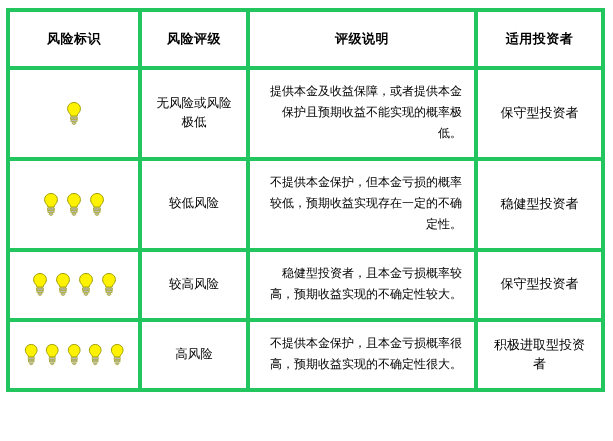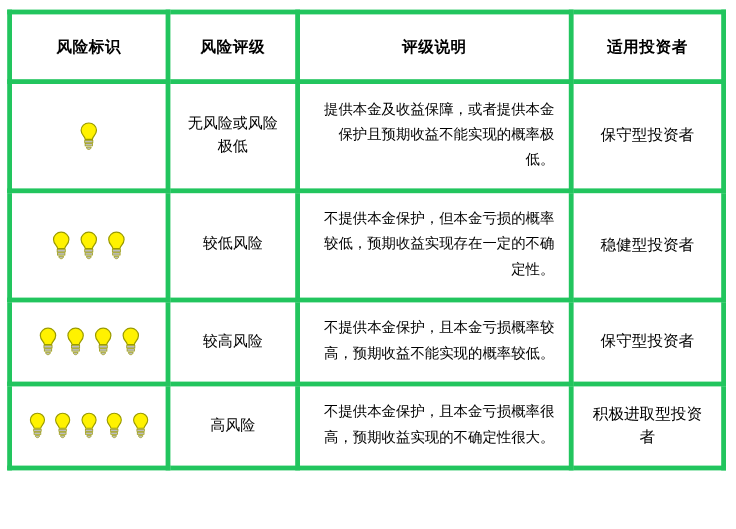--- a/index.html
+++ b/index.html
@@ -156,21 +156,21 @@
             </svg>
             <svg class="bulb" viewBox="0 0 20 26">
               <path d="M10 1.5c-3.6 0-6.4 2.7-6.4 6.1 0 2.2 1.1 3.7 2.1 4.9.7.9 1.2 1.6 1.3 2.6h6c.1-1 .6-1.7 1.3-2.6 1-1.2 2.1-2.7 2.1-4.9 0-3.4-2.8-6.1-6.4-6.1z" fill="#FFF200" stroke="#9A9A00" stroke-width="1"></path>
               <rect x="6.6" y="16" width="6.8" height="2" fill="#BDBDBD" stroke="#9A9A00" stroke-width="0.6"></rect>
               <rect x="6.9" y="18.6" width="6.2" height="2" fill="#BDBDBD" stroke="#9A9A00" stroke-width="0.6"></rect>
               <path d="M8 21.6h4c0 1.2-.9 2-2 2s-2-.8-2-2z" fill="#BDBDBD" stroke="#9A9A00" stroke-width="0.6"></path>
             </svg>
           </div>
         </td>
         <td class="cell-level">较高风险</td>
-        <td class="cell-desc">不提供本金保护，且本金亏损概率较高，预期收益不能实现的概率较低。</td>
+        <td class="cell-desc">稳健型投资者，且本金亏损概率较高，预期收益实现的不确定性较大。</td>
         <td class="cell-inv">保守型投资者</td>
       </tr>
       <tr>
         <td class="cell-icon">
           <div class="bulbs">
             <svg class="bulb" viewBox="0 0 20 26">
               <path d="M10 1.5c-3.6 0-6.4 2.7-6.4 6.1 0 2.2 1.1 3.7 2.1 4.9.7.9 1.2 1.6 1.3 2.6h6c.1-1 .6-1.7 1.3-2.6 1-1.2 2.1-2.7 2.1-4.9 0-3.4-2.8-6.1-6.4-6.1z" fill="#FFF200" stroke="#9A9A00" stroke-width="1"></path>
               <rect x="6.6" y="16" width="6.8" height="2" fill="#BDBDBD" stroke="#9A9A00" stroke-width="0.6"></rect>
               <rect x="6.9" y="18.6" width="6.2" height="2" fill="#BDBDBD" stroke="#9A9A00" stroke-width="0.6"></rect>
               <path d="M8 21.6h4c0 1.2-.9 2-2 2s-2-.8-2-2z" fill="#BDBDBD" stroke="#9A9A00" stroke-width="0.6"></path>

